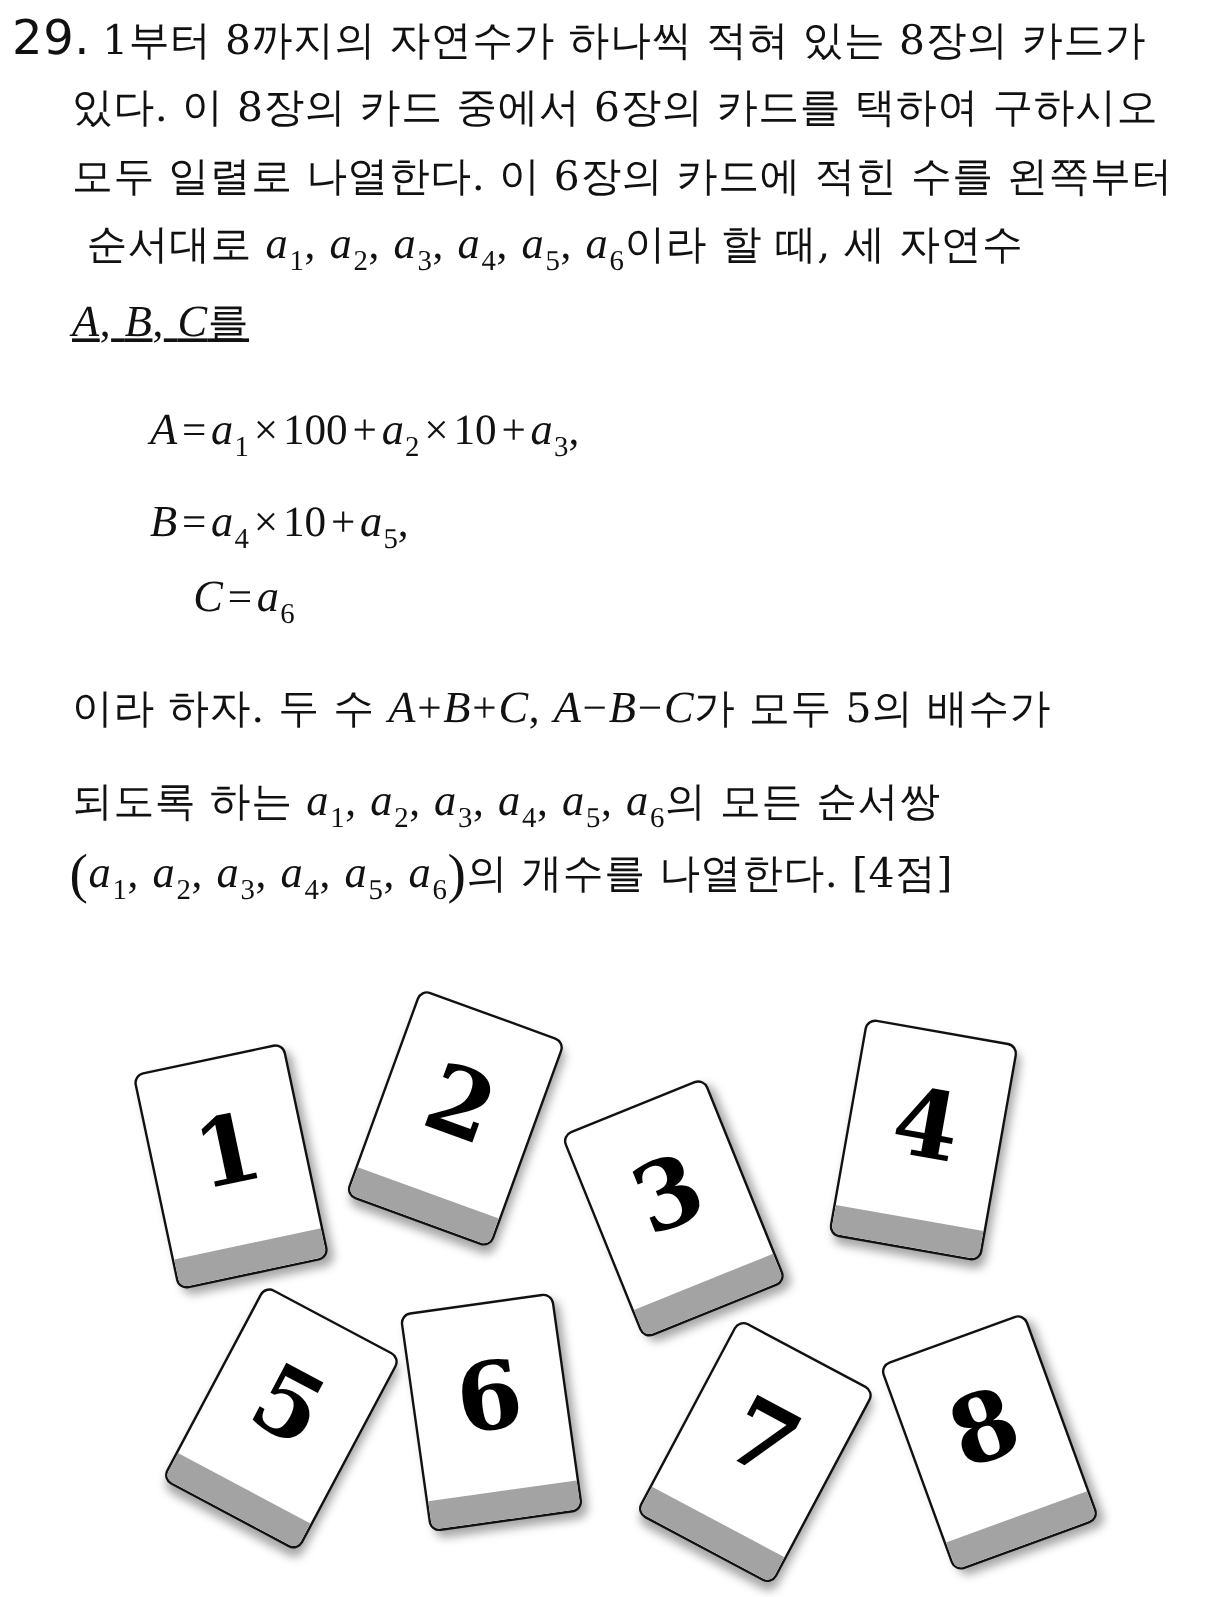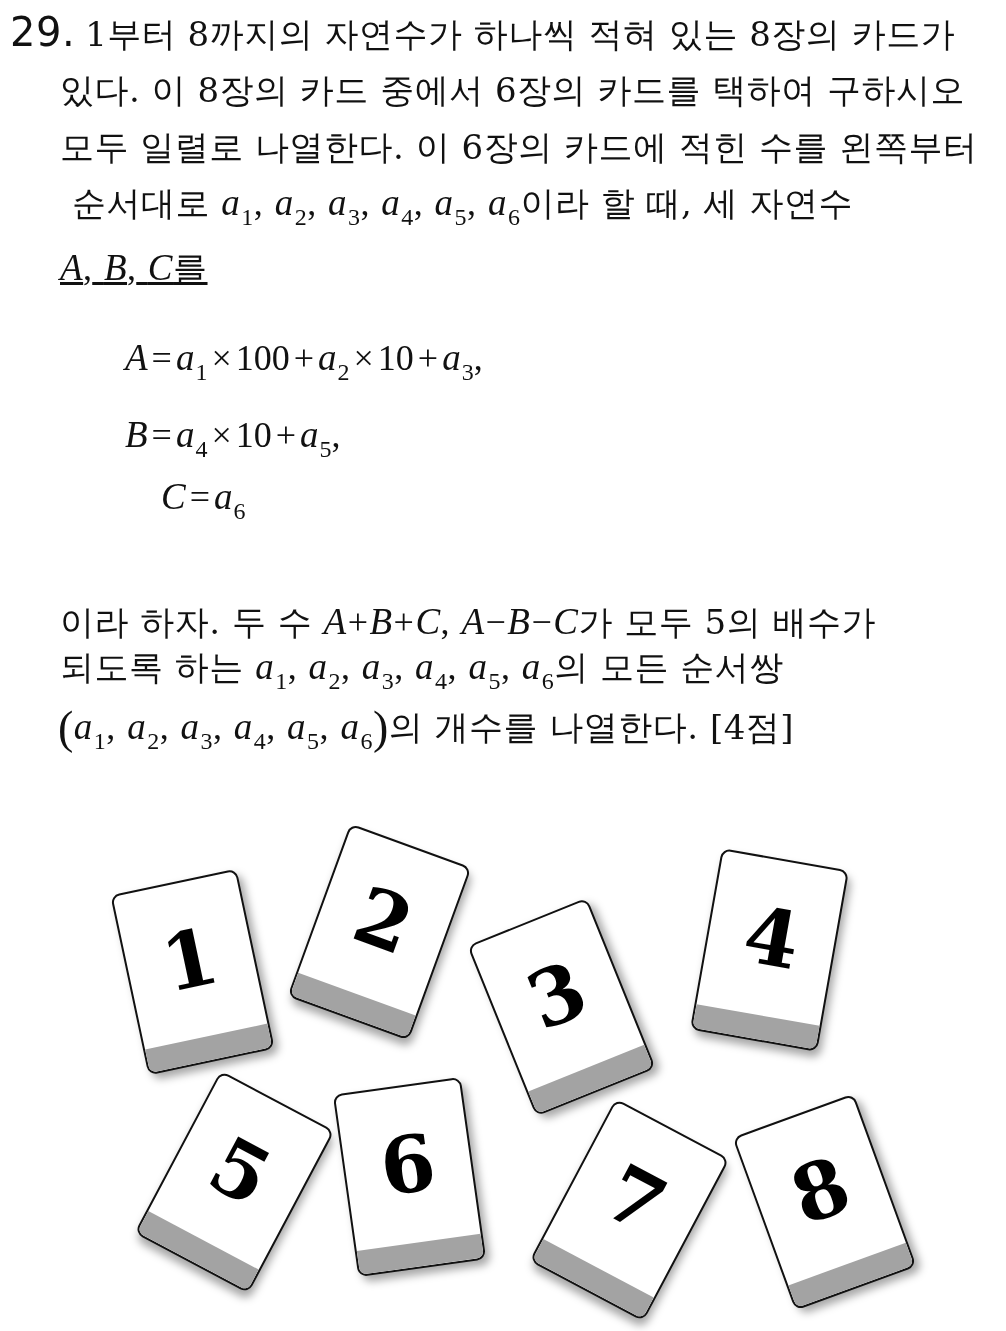--- a/index.html
+++ b/index.html
@@ -55,21 +55,21 @@
 <div class="eq" style="left:125px; top:338px;">
   <span class="m">A</span><span class="op">=</span><span class="m">a</span><sub>1</sub><span class="op">×</span><span class="n">100</span><span class="op">+</span><span class="m">a</span><sub>2</sub><span class="op">×</span><span class="n">10</span><span class="op">+</span><span class="m">a</span><sub>3</sub><span class="n">,</span>
 </div>
 <div class="eq" style="left:125px; top:415px;">
   <span class="m">B</span><span class="op">=</span><span class="m">a</span><sub>4</sub><span class="op">×</span><span class="n">10</span><span class="op">+</span><span class="m">a</span><sub>5</sub><span class="n">,</span>
 </div>
 <div class="eq" style="left:125px; top:477px;margin-left:36px;">
   <span class="m">C</span><span class="op">=</span><span class="m">a</span><sub>6</sub>
 </div>
 
-<div class="line" style="left:60px; top:602px;">
+<div class="line" style="left:60px; top:570px;">
   <span>이라 하자. 두 수</span>
   <span class="m">A</span><span class="op" style="margin:0 1px">+</span><span class="m">B</span><span class="op" style="margin:0 1px">+</span><span class="m">C</span><span class="n">,</span>
   <span class="m">A</span><span class="op" style="margin:0 1px">−</span><span class="m">B</span><span class="op" style="margin:0 1px">−</span><span class="m">C</span><span>가 모두 5의 배수가</span>
 </div>
 
 <div class="line" style="left:60px; top:647px;">
   <span>되도록 하는</span>
   <span class="m"><span>a</span><sub>1</sub></span><span class="n">,</span>
   <span class="m"><span>a</span><sub>2</sub></span><span class="n">,</span>
   <span class="m"><span>a</span><sub>3</sub></span><span class="n">,</span>

